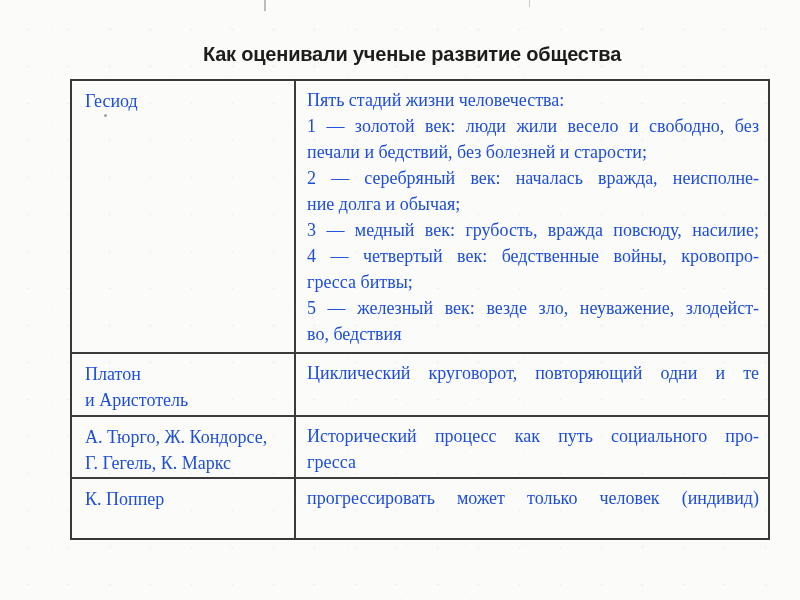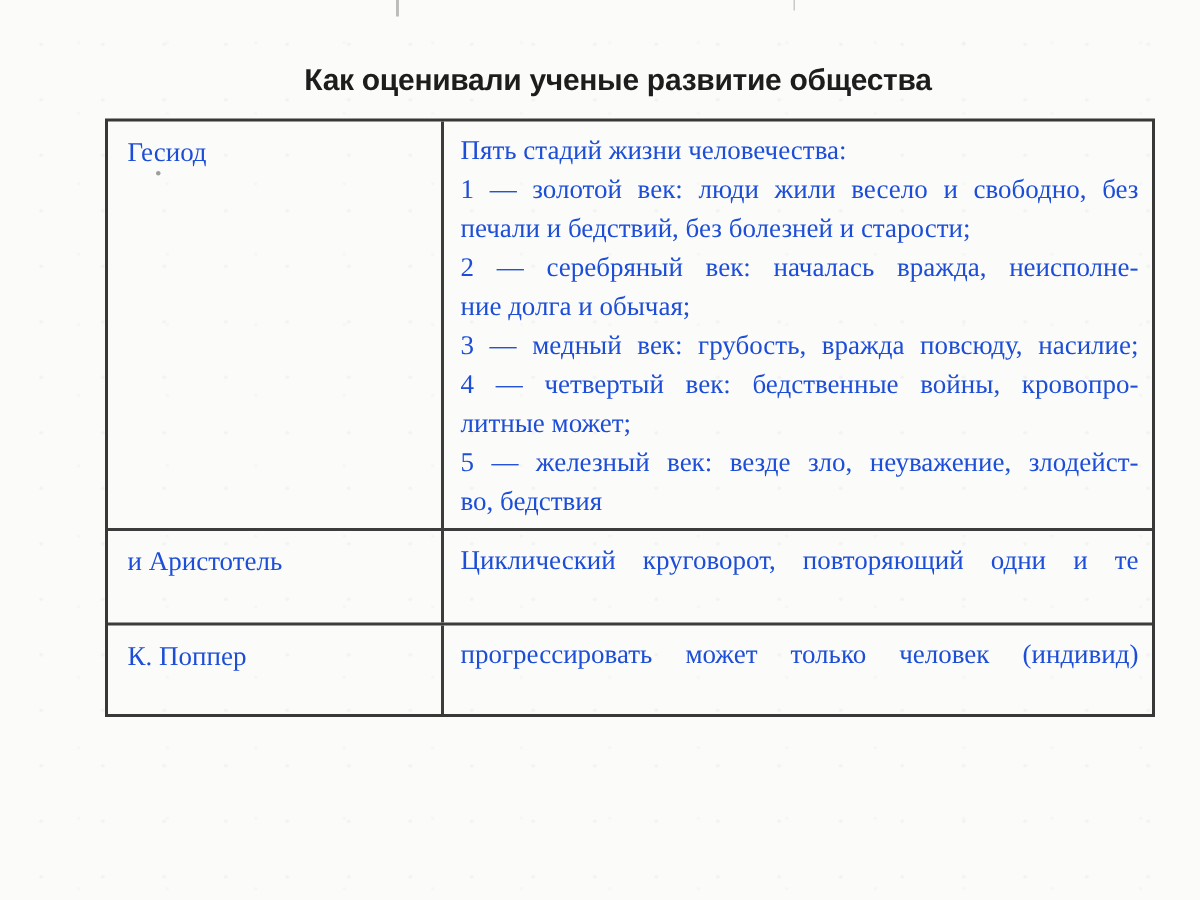--- a/index.html
+++ b/index.html
@@ -80,31 +80,42 @@
           <div class="line">Гесиод</div>
         </div>
         <div class="cell view">
           <div class="line">Пять стадий жизни человечества:</div>
           <div class="line j">1 — золотой век: люди жили весело и свободно, без</div>
           <div class="line">печали и бедствий, без болезней и старости;</div>
           <div class="line j">2 — серебряный век: началась вражда, неисполне-</div>
           <div class="line">ние долга и обычая;</div>
           <div class="line j">3 — медный век: грубость, вражда повсюду, насилие;</div>
           <div class="line j">4 — четвертый век: бедственные войны, кровопро-</div>
-          <div class="line">литные может;</div>
+          <div class="line">гресса битвы;</div>
           <div class="line j">5 — железный век: везде зло, неуважение, злодейст-</div>
           <div class="line">во, бедствия</div>
         </div>
       </div>
       <div class="row row2">
         <div class="cell scholar">
+          <div class="line">Платон</div>
           <div class="line">и Аристотель</div>
         </div>
         <div class="cell view">
           <div class="line j">Циклический круговорот, повторяющий одни и те</div>
+        </div>
+      </div>
+      <div class="row row3">
+        <div class="cell scholar">
+          <div class="line">А. Тюрго, Ж. Кондорсе,</div>
+          <div class="line">Г. Гегель, К. Маркс</div>
+        </div>
+        <div class="cell view">
+          <div class="line j">Исторический процесс как путь социального про-</div>
+          <div class="line">гресса</div>
         </div>
       </div>
       <div class="row row4">
         <div class="cell scholar">
           <div class="line">К. Поппер</div>
         </div>
         <div class="cell view">
           <div class="line j">прогрессировать может только человек (индивид)</div>
         </div>
       </div>

